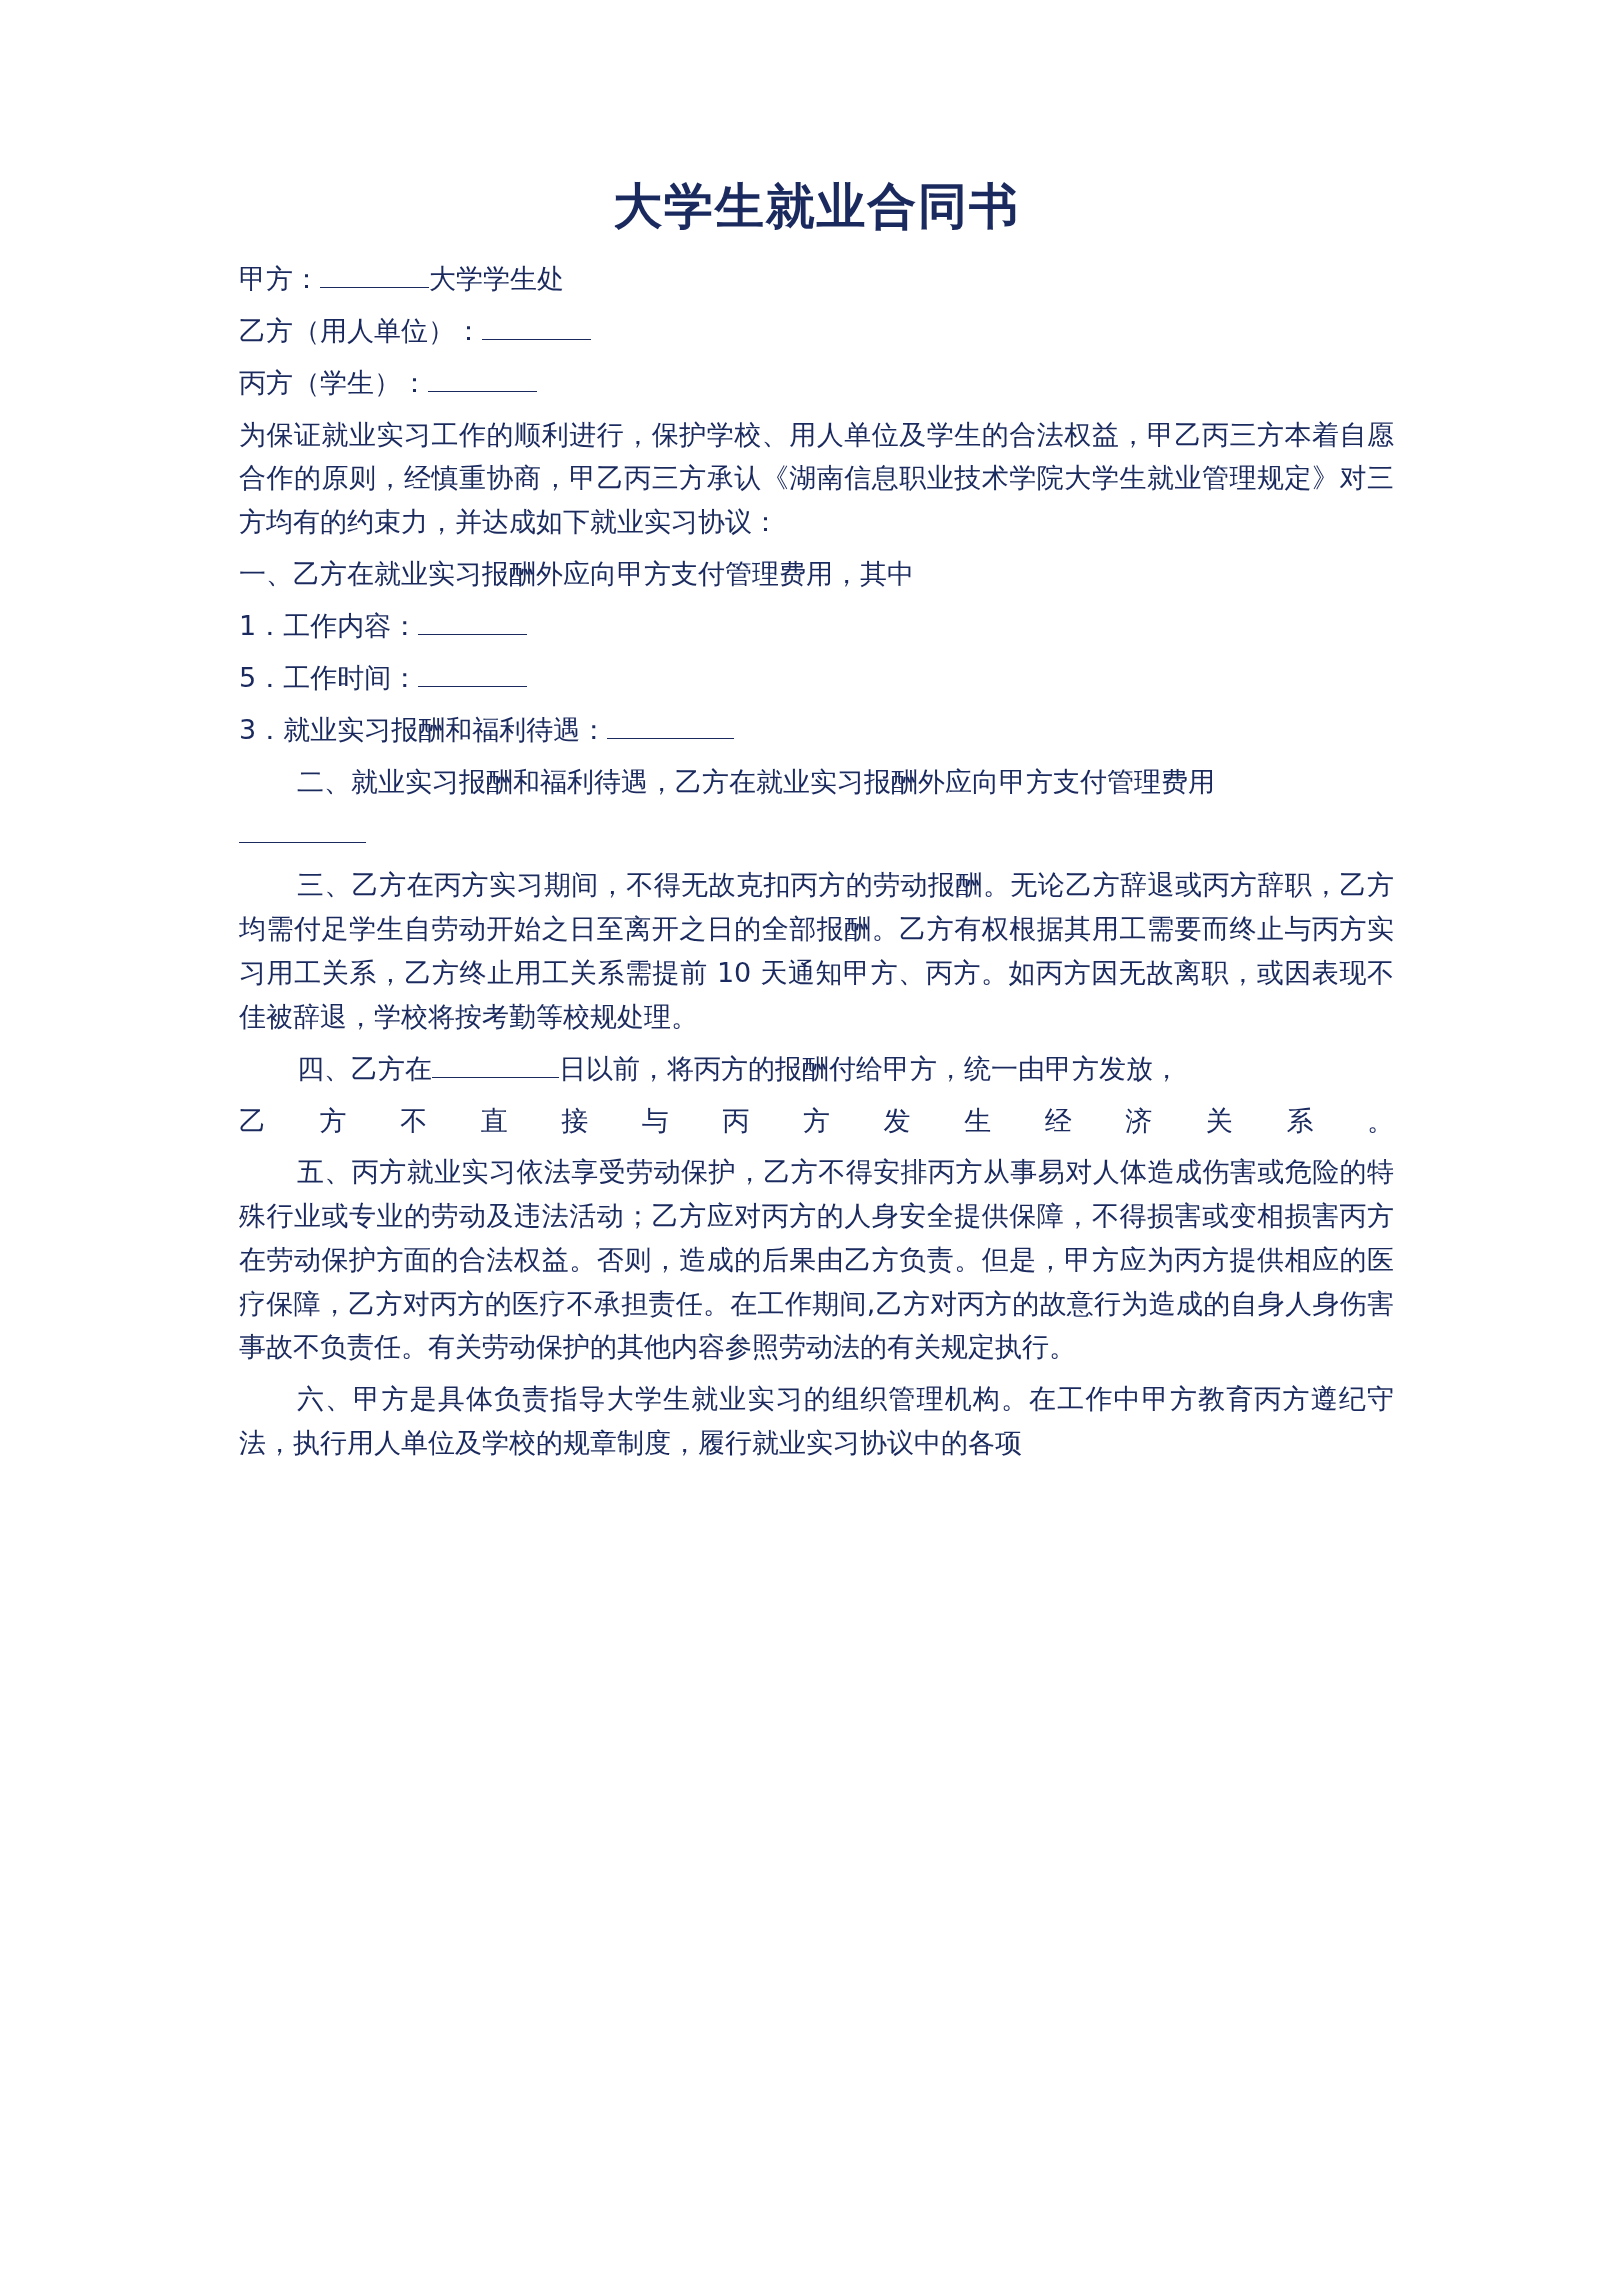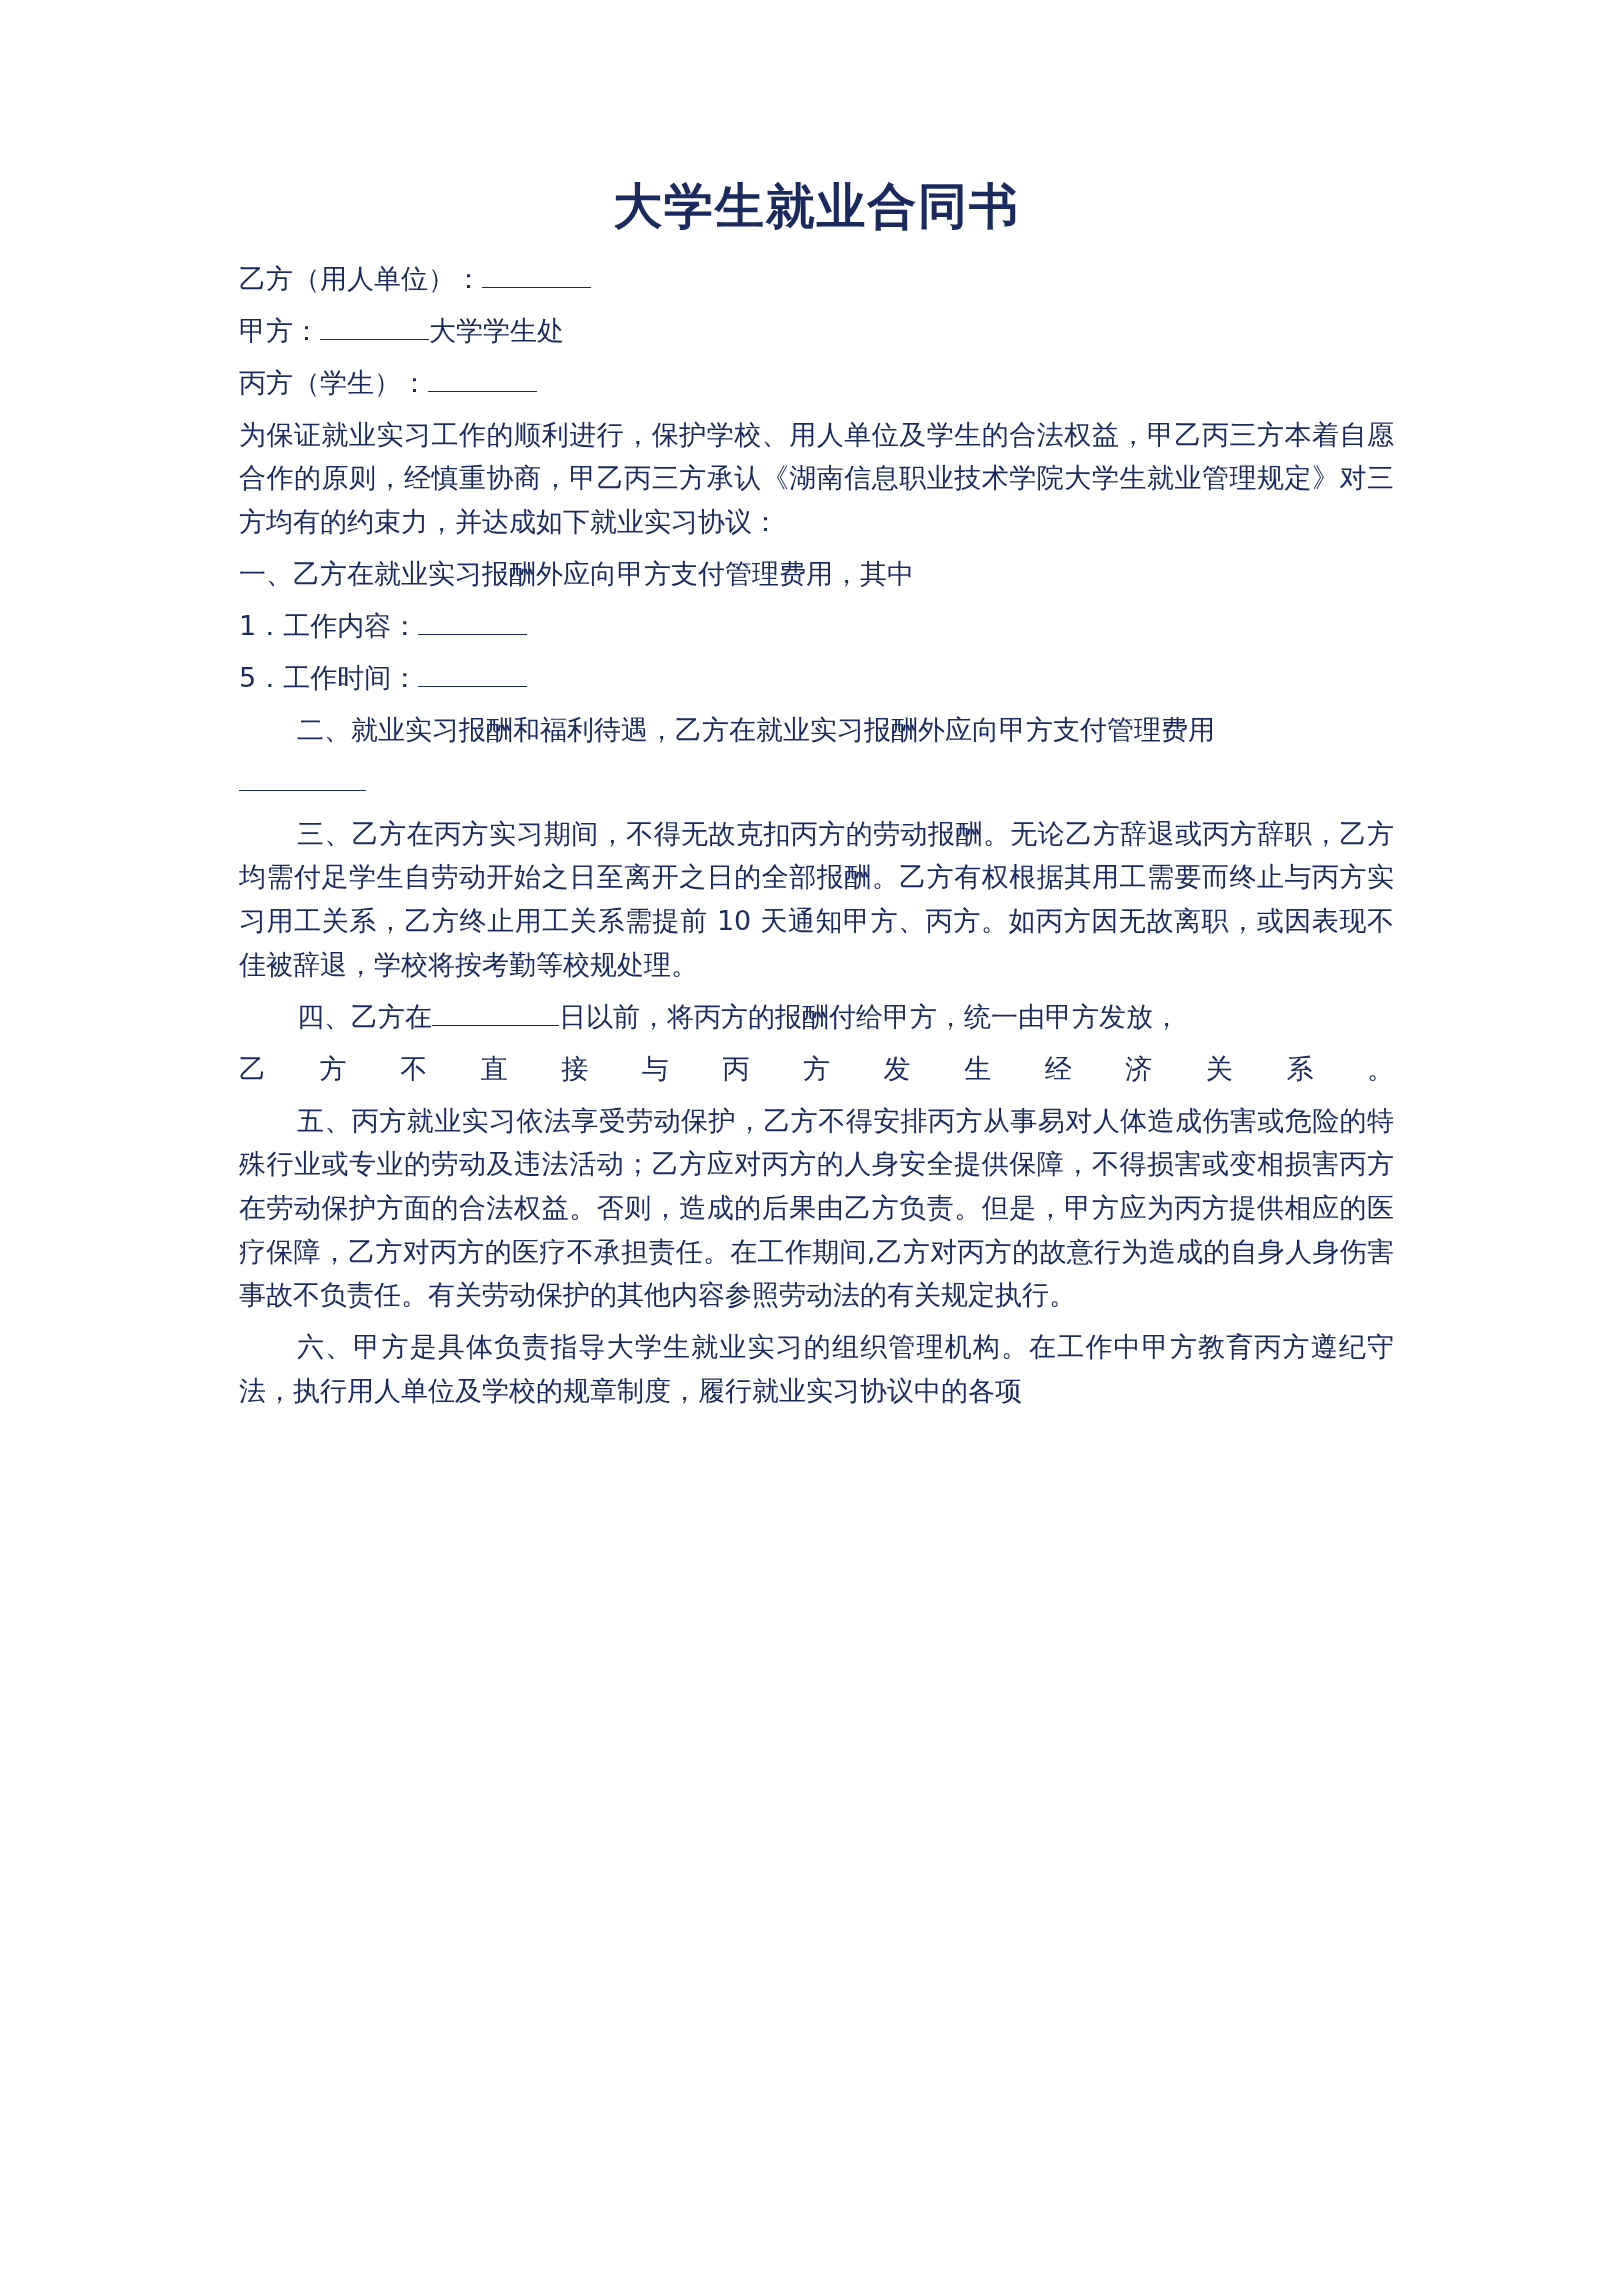--- a/index.html
+++ b/index.html
@@ -61,43 +61,46 @@
 </style>
 </head>
 <body>
 
 <div class="page">
   <div class="doc-body">
 
     <h1 class="doc-title">大学生就业合同书</h1>
 
     <p class="para">
-      <span>乙方（用人单位）：</span><span class="blank b-md"></span>
+      <span>甲方：</span><span class="blank b-md"></span><span>大学学生处</span>
     </p>
 
     <p class="para">
-      <span>甲方：</span><span class="blank b-md"></span><span>大学学生处</span>
+      <span>乙方（用人单位）：</span><span class="blank b-md"></span>
     </p>
 
     <p class="para">
       <span>丙方（学生）：</span><span class="blank b-md"></span>
     </p>
 
     <p class="para">为保证就业实习工作的顺利进行，保护学校、用人单位及学生的合法权益，甲乙丙三方本着自愿合作的原则，经慎重协商，甲乙丙三方承认《湖南信息职业技术学院大学生就业管理规定》对三方均有的约束力，并达成如下就业实习协议：</p>
 
     <p class="para">一、乙方在就业实习报酬外应向甲方支付管理费用，其中</p>
 
     <p class="para">
       <span>1．工作内容：</span><span class="blank b-md"></span>
     </p>
 
     <p class="para">
       <span>5．工作时间：</span><span class="blank b-md"></span>
     </p>
 
+    <p class="para">
+      <span>3．就业实习报酬和福利待遇：</span><span class="blank b-lg"></span>
+    </p>
 
     <p class="para indent">二、就业实习报酬和福利待遇，乙方在就业实习报酬外应向甲方支付管理费用</p>
 
 
     <p class="para justify-spread">
       <span class="blank b-lg"></span>
     </p>
 
     <p class="para indent">三、乙方在丙方实习期间，不得无故克扣丙方的劳动报酬。无论乙方辞退或丙方辞职，乙方均需付足学生自劳动开始之日至离开之日的全部报酬。乙方有权根据其用工需要而终止与丙方实习用工关系，乙方终止用工关系需提前 10 天通知甲方、丙方。如丙方因无故离职，或因表现不佳被辞退，学校将按考勤等校规处理。</p>
 

